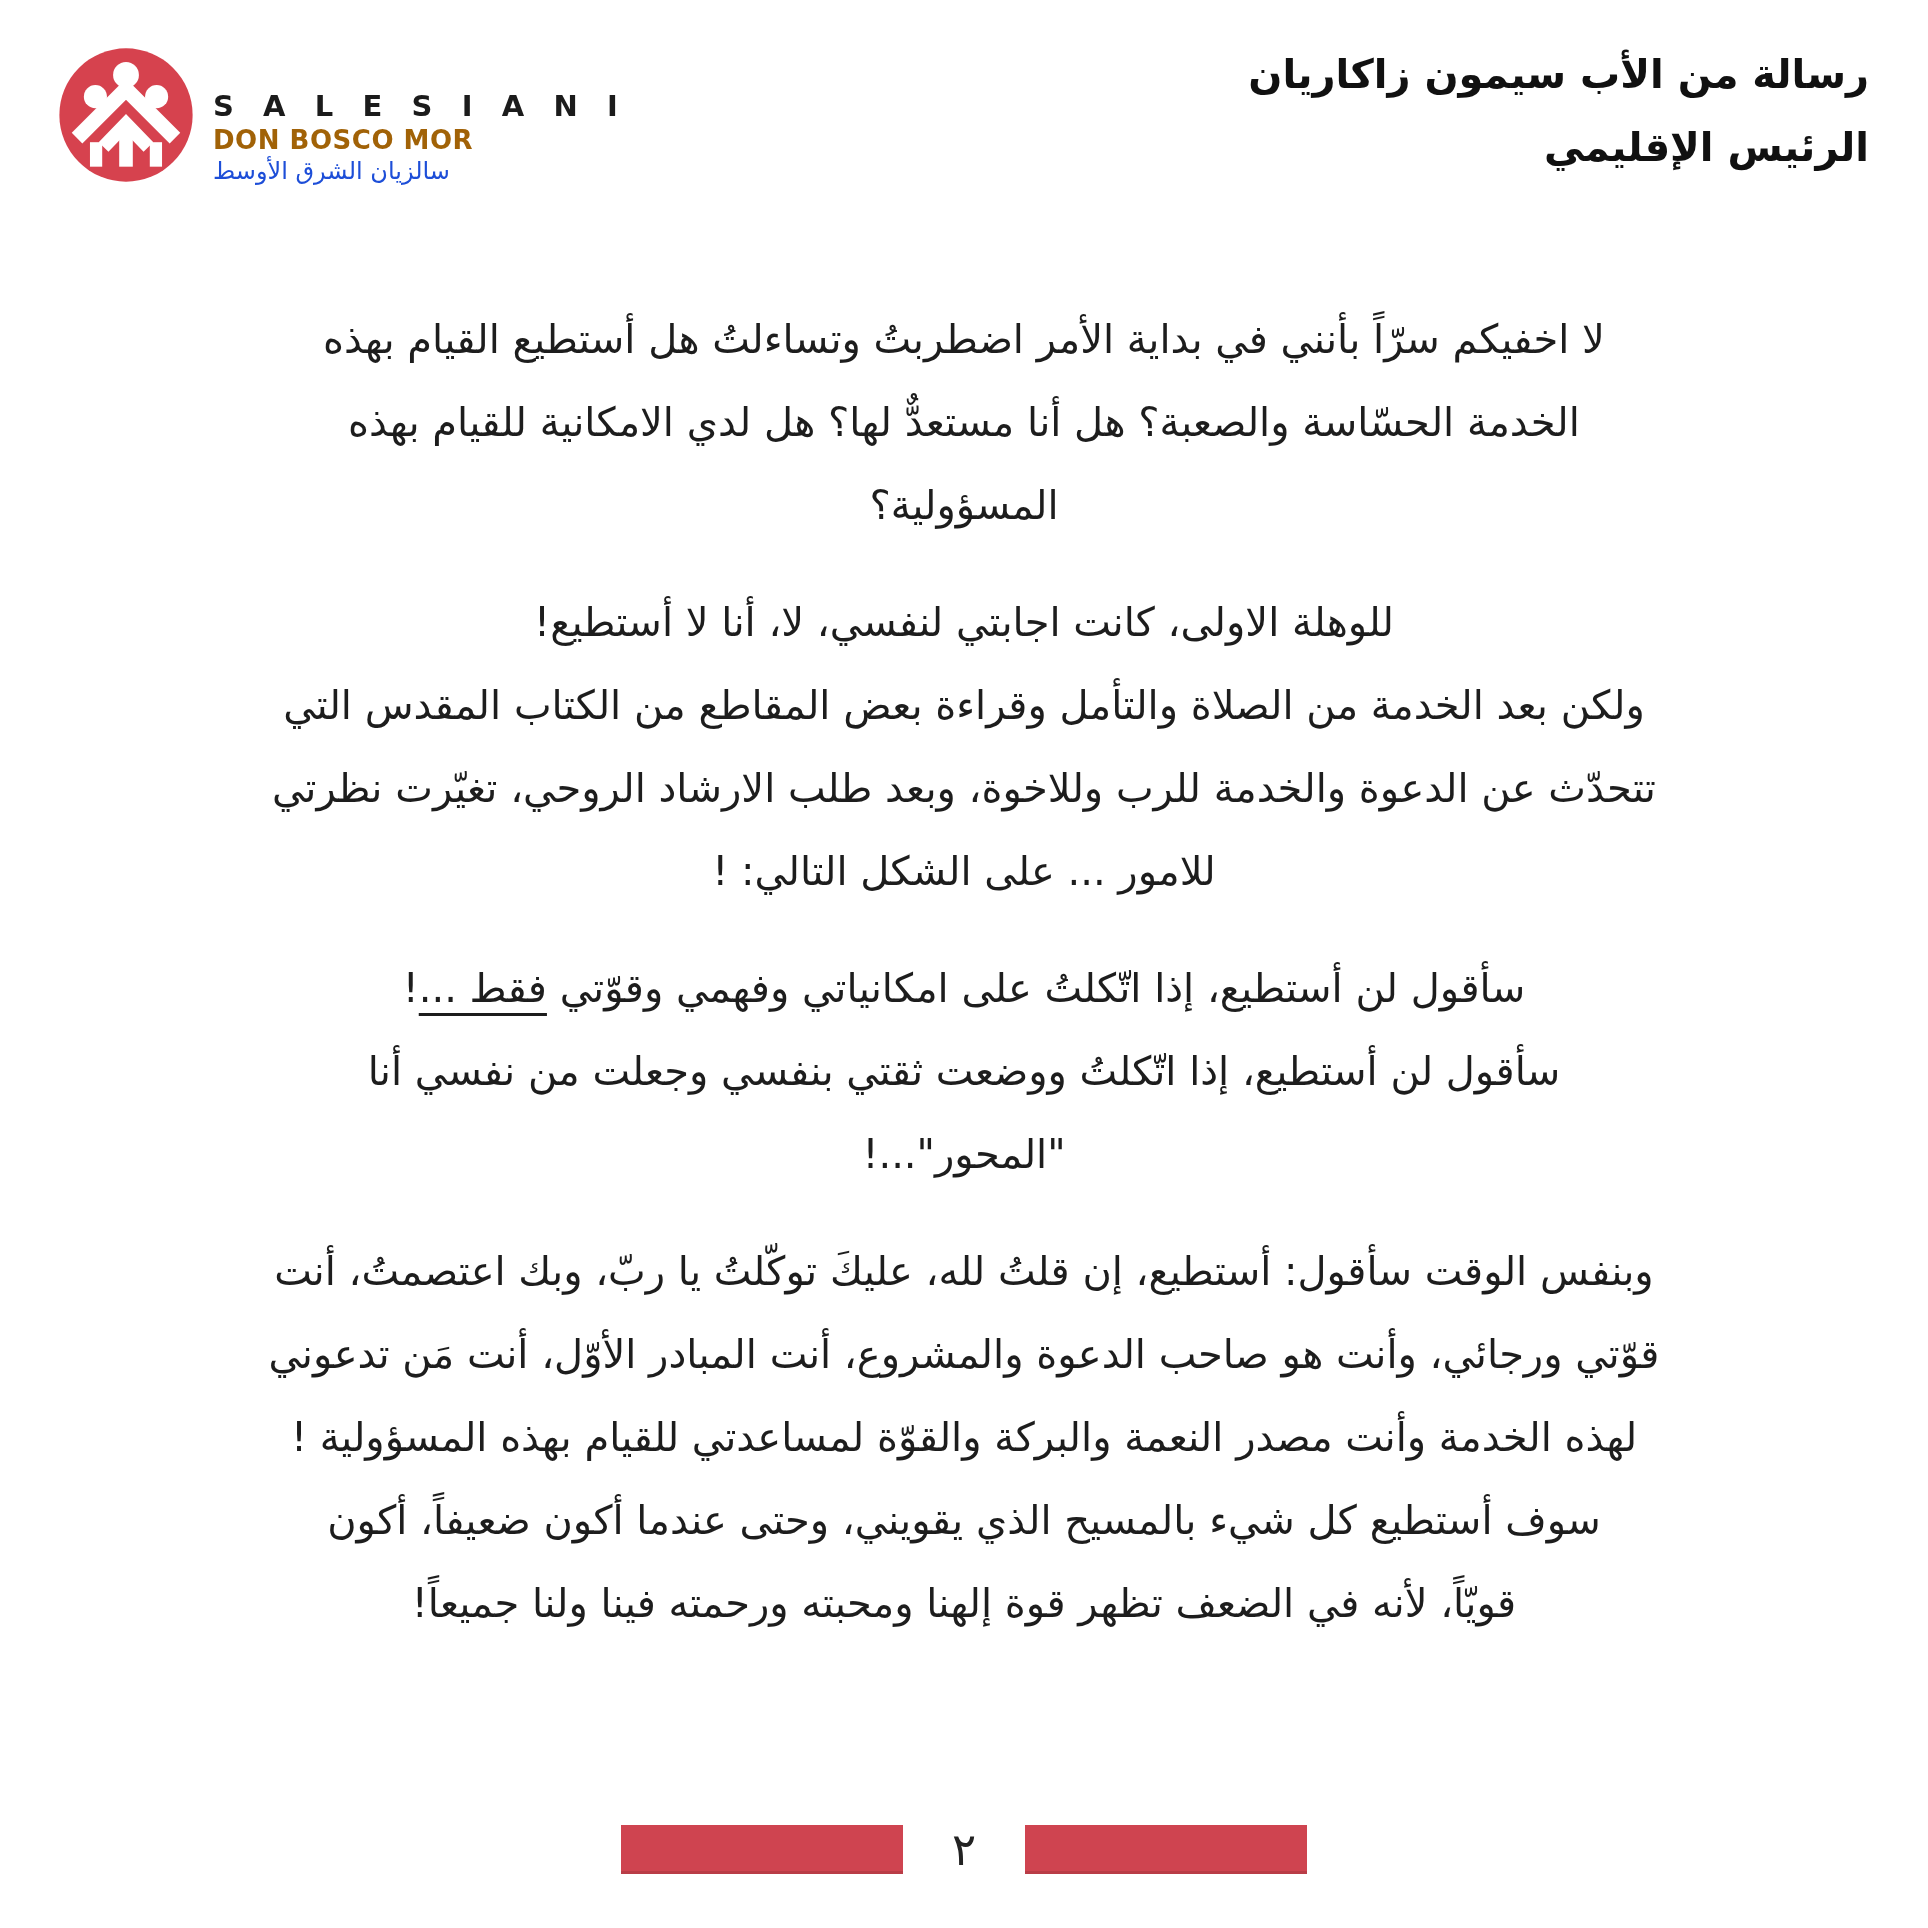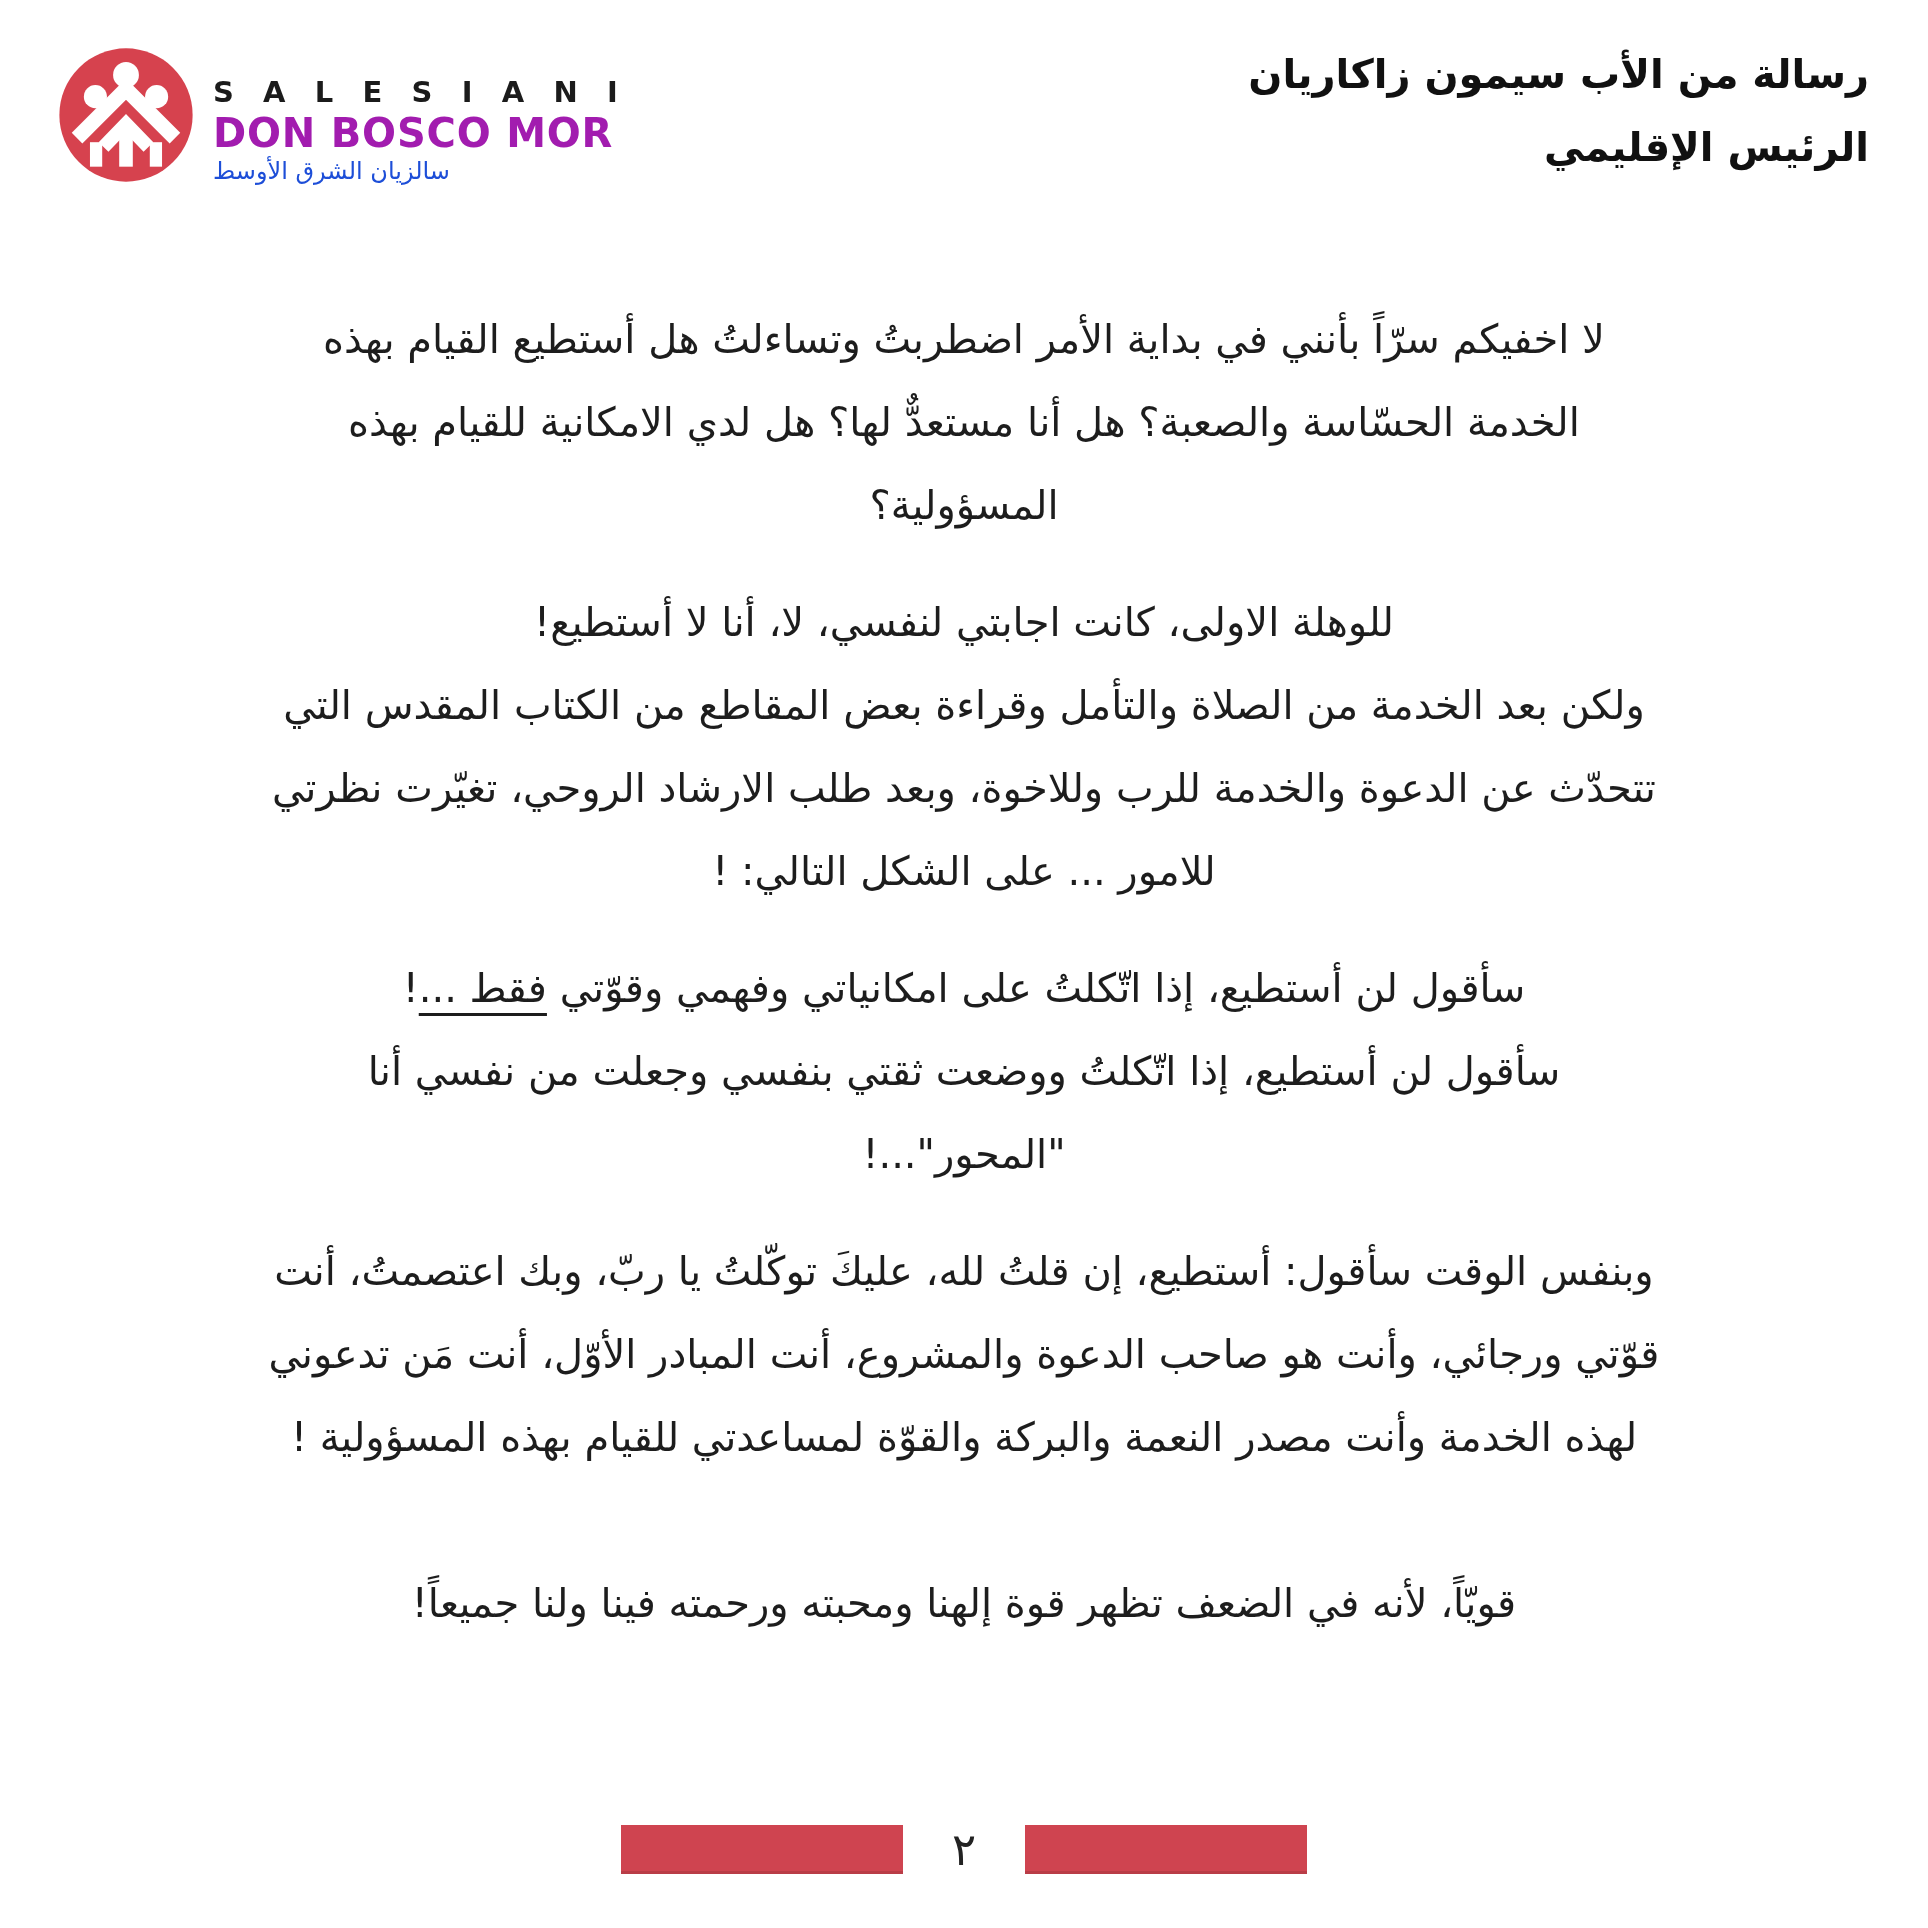--- a/index.html
+++ b/index.html
@@ -22,22 +22,22 @@
     position:absolute;left:58px;top:47px;
     display:flex;align-items:flex-end;column-gap:19px;
   }
   .logo-mark{width:136px;height:136px;display:block;}
   .logo-text{display:flex;flex-direction:column;align-items:flex-start;line-height:1;}
   .logo-line1{
     font-size:29px;font-weight:600;letter-spacing:0.33em;
     color:#1b1b1b;margin-bottom:6.6px;white-space:nowrap;
   }
   .logo-line2{
-    font-size:40px;font-weight:600;letter-spacing:0.02em;
-    color:#a21caf;margin-bottom:5.6px;white-space:nowrap;
+    font-size:26px;font-weight:600;letter-spacing:0.02em;
+    color:#a16207;margin-bottom:5.6px;white-space:nowrap;
   }
   .logo-line3{
     font-size:24px;font-weight:400;direction:rtl;
     color:#1d4ed8;white-space:nowrap;
   }
   .title-group{
     position:absolute;top:38px;right:59px;
     direction:rtl;text-align:right;
     font-weight:bold;font-size:40px;line-height:73px;
     color:#111;
@@ -119,21 +119,21 @@
     <p>
       <span>سأقول لن أستطيع، إذا اتّكلتُ على امكانياتي وفهمي وقوّتي </span><span class="u-underline">فقط ...</span><span>!</span><br>
       <span>سأقول لن أستطيع، إذا اتّكلتُ ووضعت ثقتي بنفسي وجعلت من نفسي أنا</span><br>
       <span>"المحور"...!</span>
     </p>
 
     <p>
       <span>وبنفس الوقت سأقول: أستطيع، إن قلتُ لله، عليكَ توكّلتُ يا ربّ، وبك اعتصمتُ، أنت</span><br>
       <span>قوّتي ورجائي، وأنت هو صاحب الدعوة والمشروع، أنت المبادر الأوّل، أنت مَن تدعوني</span><br>
       <span>لهذه الخدمة وأنت مصدر النعمة والبركة والقوّة لمساعدتي للقيام بهذه المسؤولية !</span><br>
-      <br>
+      <span>سوف أستطيع كل شيء بالمسيح الذي يقويني، وحتى عندما أكون ضعيفاً، أكون</span><br>
       <span>قويّاً، لأنه في الضعف تظهر قوة إلهنا ومحبته ورحمته فينا ولنا جميعاً!</span>
     </p>
 
   </div>
 
   <div class="footer">
     <div class="footer-bar"></div>
     <div class="page-number">٢</div>
     <div class="footer-bar"></div>
   </div>

